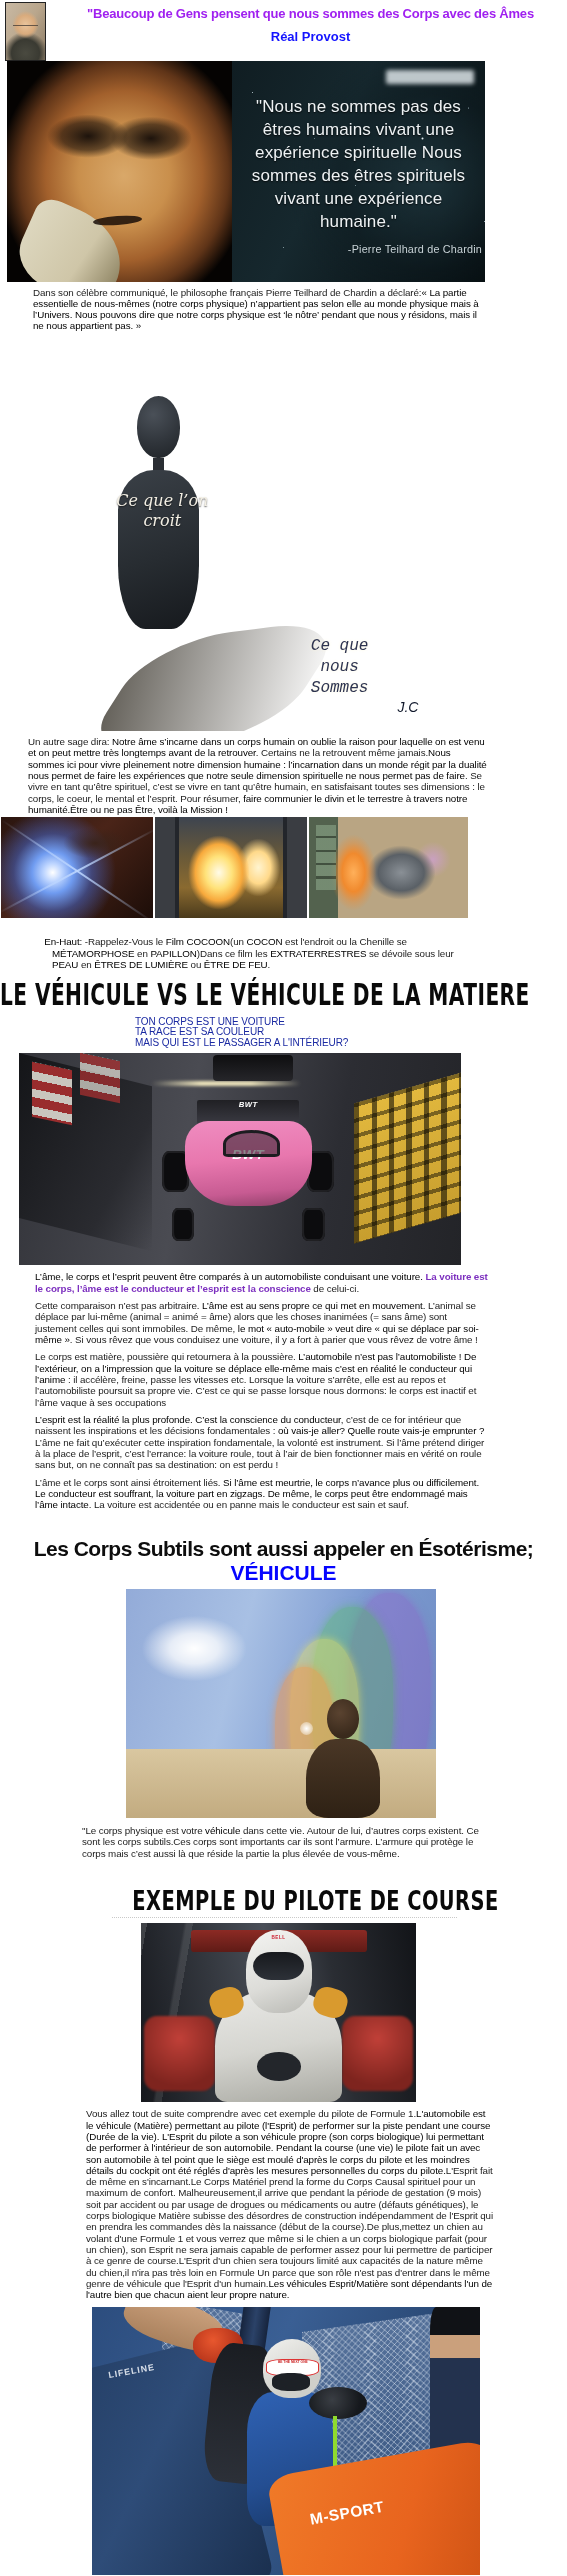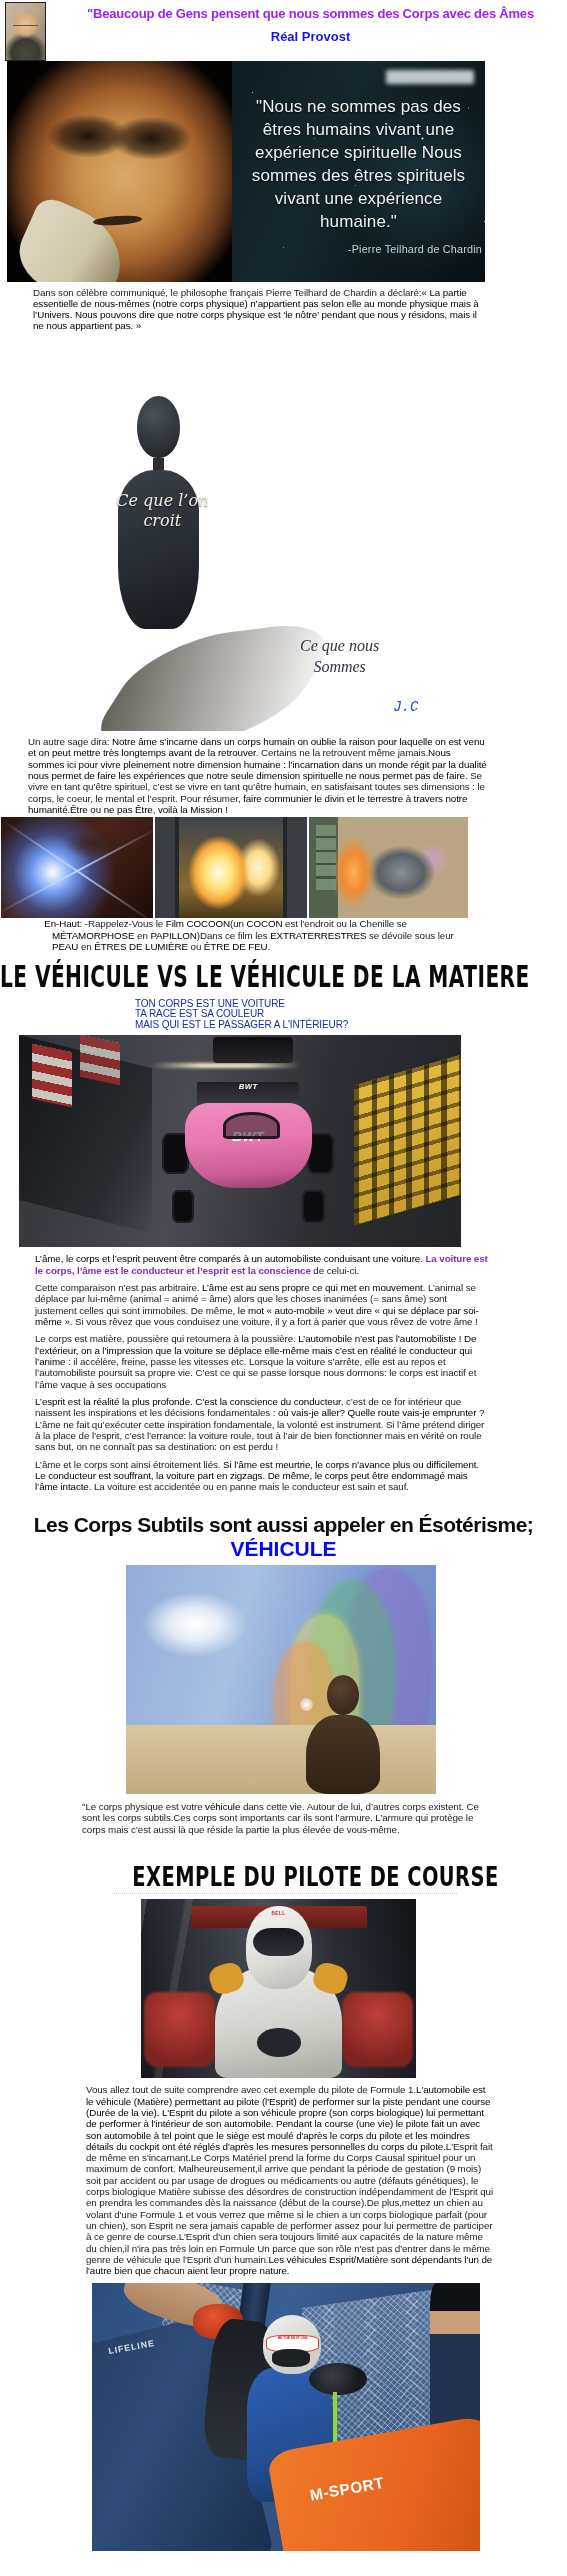--- a/index.html
+++ b/index.html
@@ -70,24 +70,24 @@
   .mannequin{position:absolute;left:15%;top:15%;width:24%;height:72%;}
   .mannequin .head{width:46%;height:22%;margin:0 auto;border-radius:50% 50% 48% 48%;
       background:radial-gradient(circle at 38% 30%,#4a5058 0%,#30353b 55%,#1e2226 100%);}
   .mannequin .neck{width:12%;height:4%;margin:0 auto;background:#2a2e33;}
   .mannequin .torso{width:86%;height:56%;margin:0 auto;border-radius:44% 44% 34% 34%/26% 26% 40% 40%;
       background:linear-gradient(160deg,#3a4047 0%,#272c31 55%,#16191d 100%);}
   .belief-label-left{position:absolute;left:14%;top:39%;width:28%;text-align:center;
       font-family:"DejaVu Serif",serif;font-style:italic;font-size:16px;line-height:20.6px;color:#f3efe4;
       text-shadow:0 0.5px 1.5px rgba(0,0,0,.6);}
   .belief-label-right{position:absolute;left:60%;top:76%;width:26%;text-align:center;
-      font-family:Liberation Serif, serif;font-style:italic;font-size:16px;line-height:20.6px;color:#2e3450;
+      font-family:Liberation Mono, monospace;font-style:italic;font-size:16px;line-height:20.6px;color:#2e3450;
       text-shadow:0 0 3.1px rgba(255,250,220,.9);}
-  .belief-signature{position:absolute;right:7%;bottom:4%;font-family:Liberation Mono, monospace;
-      font-style:italic;font-size:14px;color:#1d4ed8;}
+  .belief-signature{position:absolute;right:7%;bottom:4%;font-family:Liberation Sans, sans-serif;
+      font-style:italic;font-size:14px;color:#0f172a;}
 
   .p-sage{margin:5.2px 0 0 28px;width:459px;}
 
   
   .strip{margin:2.1px 0 0 1px;width:468px;height:101px;display:flex;gap:2.1px;background:#fff;}
   .strip .panel{position:relative;height:100%;overflow:hidden;}
   .panel-eye{width:152px;
     background:
       radial-gradient(ellipse 30% 22% at 62% 26%,#3a231a 0%,transparent 70%),
       radial-gradient(circle at 34% 55%,#ffffff 0%,#bcd4ff 8%,#6f9bf0 18%,rgba(70,110,220,.5) 34%,transparent 55%),
@@ -104,21 +104,21 @@
   .panel-fire .bar{position:absolute;top:0;width:4.1px;height:100%;background:#23262b;}
   .panel-seance{width:159px;
     background:
       radial-gradient(ellipse 16% 42% at 28% 55%,#ffb05a 0%,#f08a2e 45%,rgba(240,138,46,.35) 70%,transparent 90%),
       radial-gradient(ellipse 24% 30% at 58% 55%,#8a9096 0%,#5a6066 60%,transparent 90%),
       radial-gradient(ellipse 14% 22% at 78% 42%,#c9a0c0 0%,transparent 80%),
       linear-gradient(90deg,#53624e 0 18%,#b9a583 18% 100%);}
   .panel-seance .window{position:absolute;left:4%;top:8%;width:13%;height:64%;
       background:repeating-linear-gradient(180deg,#7d957a 0 11.3px,#3e4c3c 11.3px 13.4px);opacity:.8;}
 
-  .caption-cocoon{margin:0 0 0 52px;width:412px;text-indent:-7.7px;}
+  .caption-cocoon{margin:18px 0 0 52px;width:412px;text-indent:-7.7px;}
 
   
   .title-main{margin:8.2px 0 0 0;height:31px;}
   .title-main .inner{display:inline-block;white-space:nowrap;font-weight:700;font-size:24px;
       font-family:"DejaVu Sans",sans-serif;letter-spacing:0.5px;color:#0a0a0a;
       transform:scale(.84,1.22);transform-origin:0 0;}
   .blue-lines{margin:7.2px 0 0 135px;color:#1b2aa2;font-weight:400;font-size:10px;line-height:10.8px;
       letter-spacing:-0.1px;}
 
   
@@ -154,21 +154,21 @@
   .f1 .halo{position:absolute;left:34%;top:22%;width:32%;height:16%;border:3.1px solid #1c1c20;
       border-radius:50% 50% 10% 10%;background:rgba(20,20,24,.5);}
   .f1 .tire{position:absolute;width:17%;height:30%;border-radius:26%;background:#0c0c0e;
       box-shadow:inset 0 0 0 2.1px #1f1f22;}
   .f1 .t-rl{left:-4%;top:38%;} .f1 .t-rr{right:-4%;top:38%;}
   .f1 .t-fl{left:2%;bottom:-4%;width:14%;height:24%;} .f1 .t-fr{right:2%;bottom:-4%;width:14%;height:24%;}
 
   .p-std{margin:6.2px 0 0 35px;width:453px;}
 
   
-  .heading2{margin-top:20px;text-align:center;font-weight:700;font-size:21px;line-height:24px;
+  .heading2{margin-top:26px;text-align:center;font-weight:700;font-size:21px;line-height:24px;
       letter-spacing:-0.5px;color:#0d0d0d;}
   .heading2-blue{text-align:center;font-weight:700;font-size:21px;line-height:24px;color:#0505ff;
       letter-spacing:0;}
 
   
   .meditation{position:relative;margin:4.1px 0 0 126px;width:310px;height:229px;overflow:hidden;
       background:
         radial-gradient(ellipse 26% 22% at 22% 26%,#ffffff 0%,rgba(255,255,255,.75) 30%,transparent 65%),
         linear-gradient(105deg,#93abd8 0%,#a8c0e4 35%,#7e9cd2 65%,#6e8bc2 100%);}
   .meditation .ground{position:absolute;left:0;bottom:0;width:100%;height:30%;

